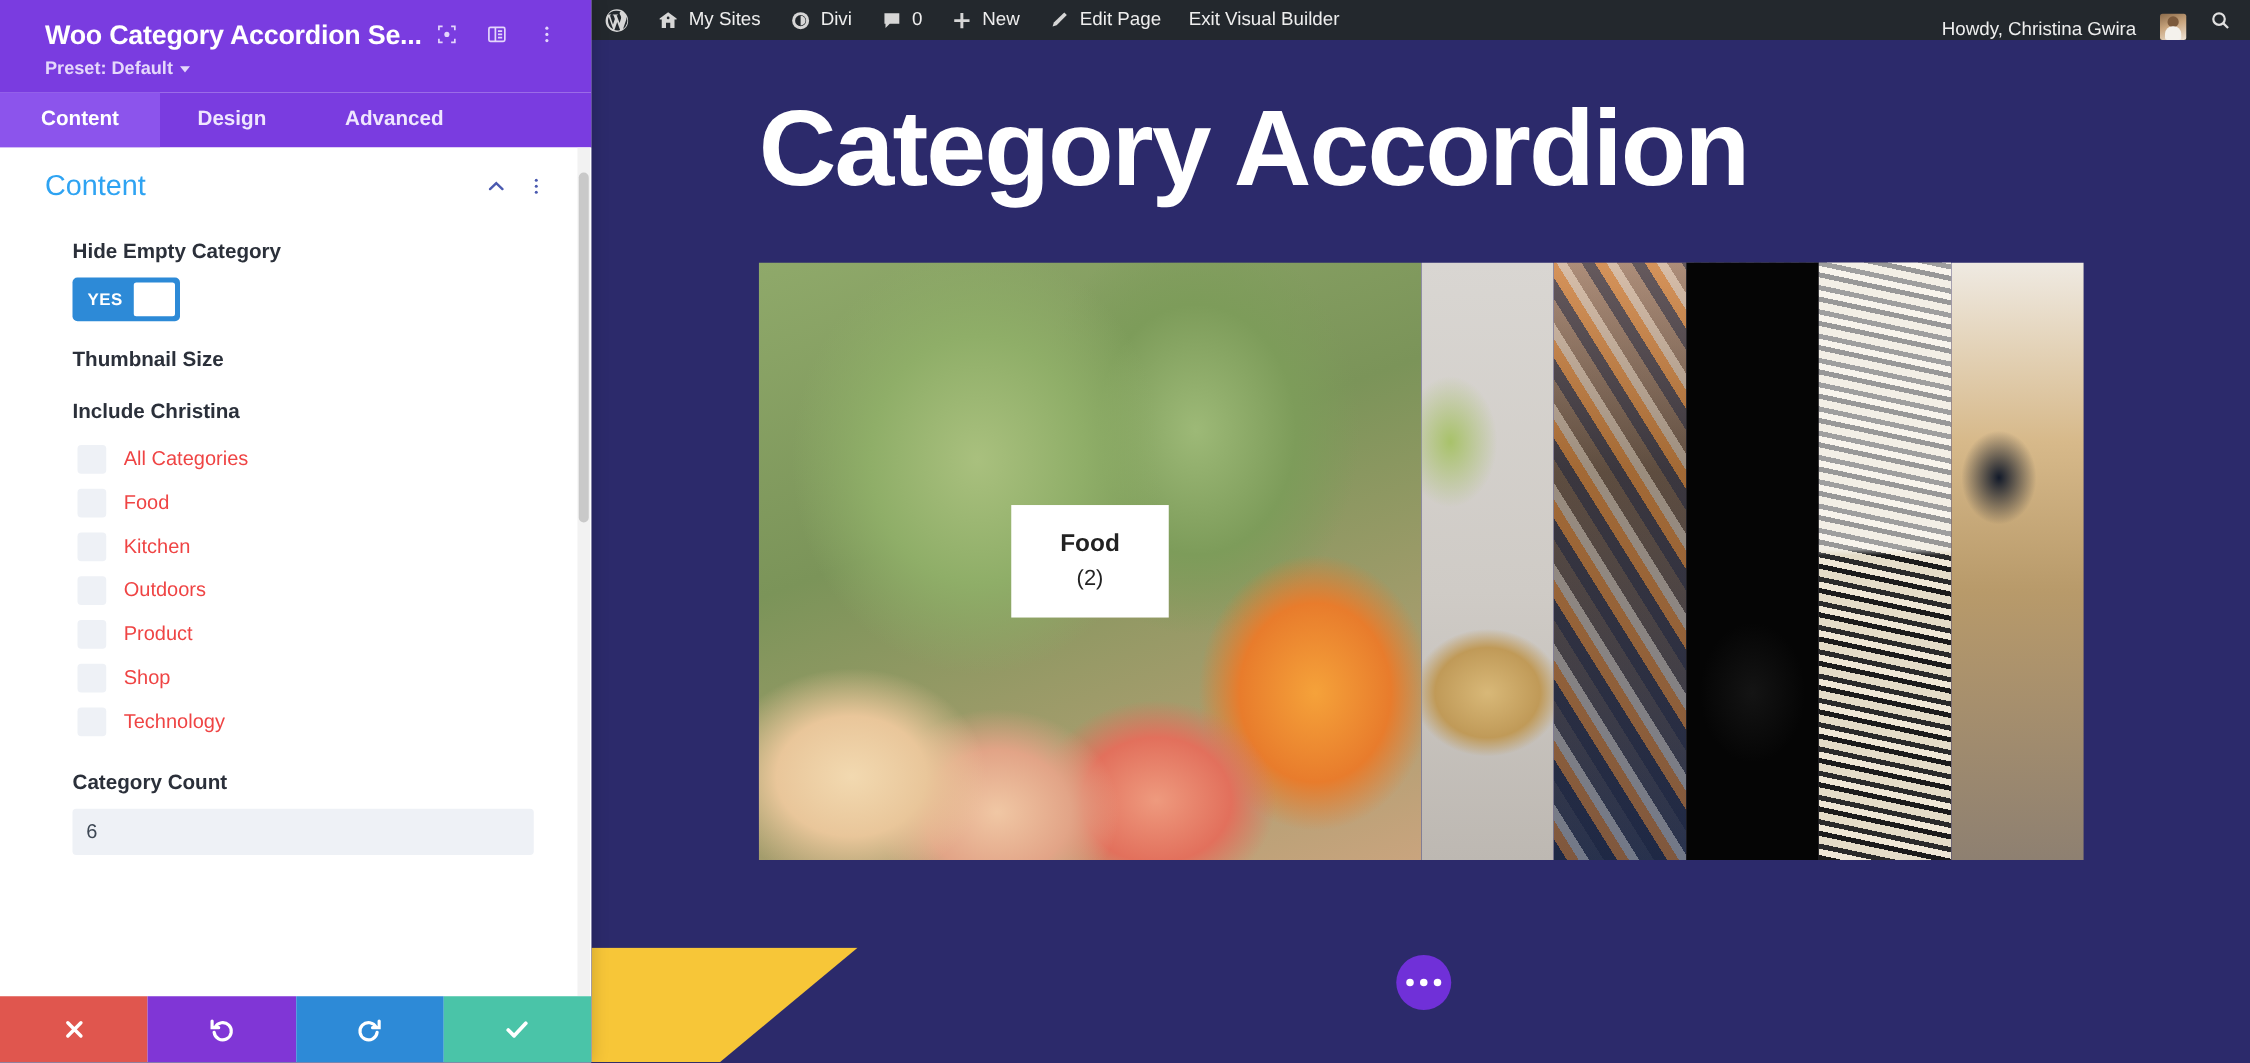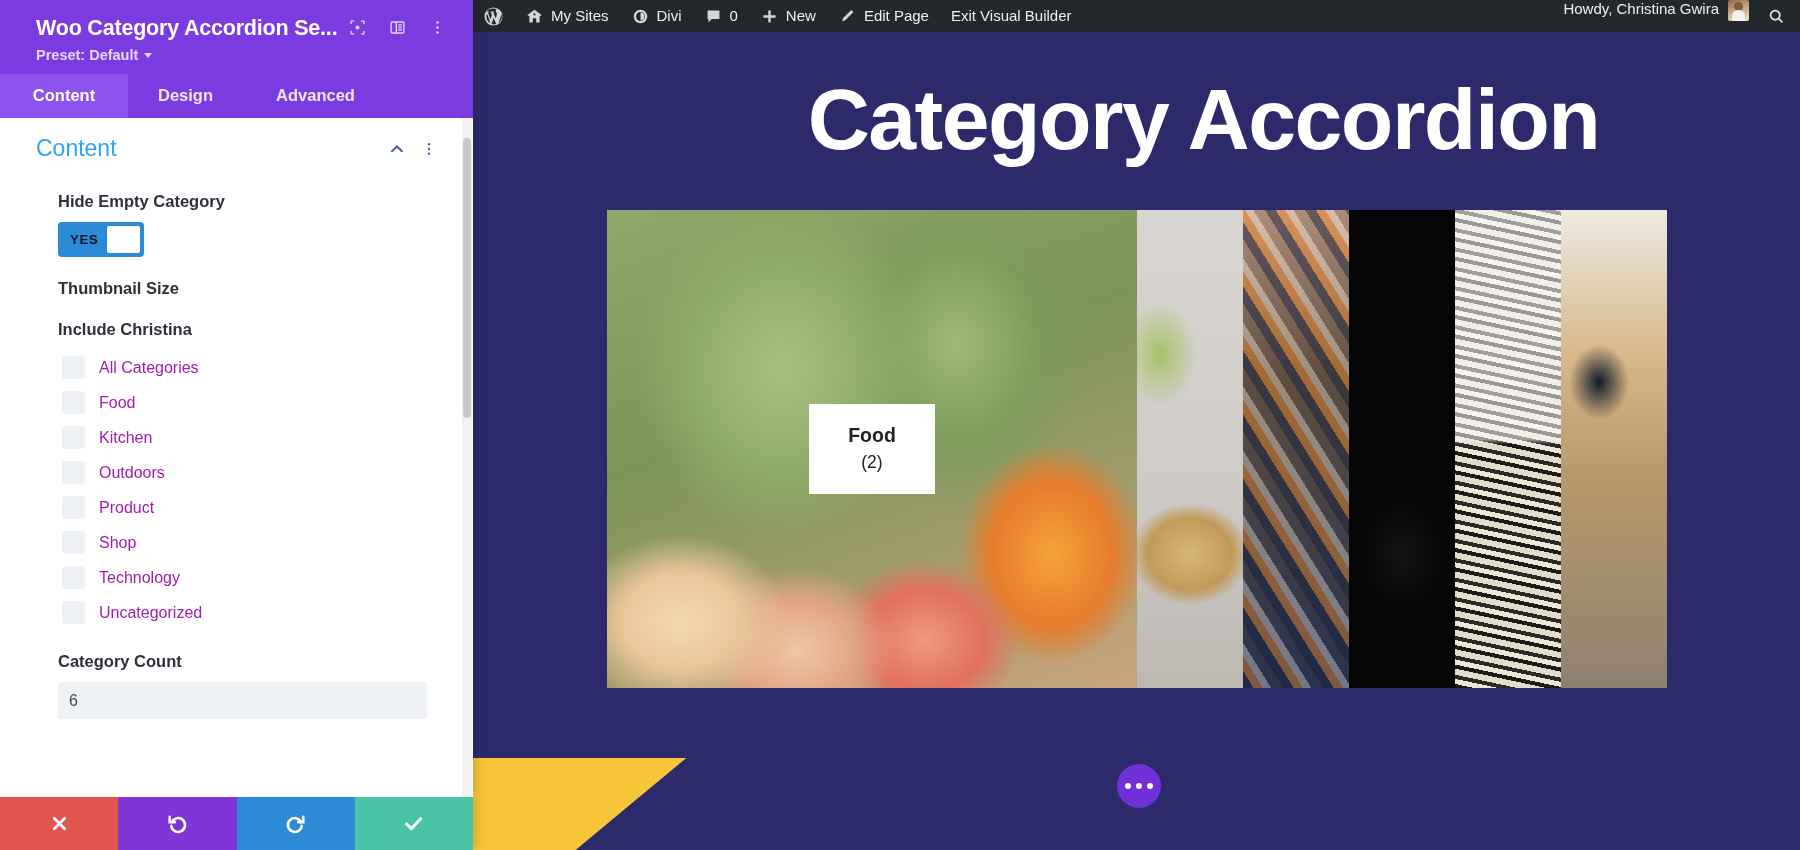--- a/index.html
+++ b/index.html
@@ -20,21 +20,21 @@
   .ab-left { display:flex; align-items:flex-end; height:32px; }
   .ab-item {
     display:flex; align-items:center; gap:7px; height:32px;
     padding:0 11px; color:#eeeeee; white-space:nowrap;
     font-size:15px; line-height:32px; cursor:default;
   }
   .ab-icon { display:inline-flex; align-items:center; justify-content:center;
              width:19px; height:19px; color:#d6d6d6; }
   .ab-icon svg { display:block; }
   .ab-right { margin-left:auto; display:flex; align-items:center; height:32px; }
-  .ab-howdy { display:flex; align-items:flex-start; gap:9px; padding:0 10px; height:32px; font-size:15px; }
+  .ab-howdy { display:flex; align-items:flex-end; gap:19px; padding:0 10px; height:32px; font-size:15px; }
   .ab-avatar {
     width:21px; height:21px; border-radius:2px; overflow:hidden;
     background:linear-gradient(160deg,#8a6a4a 0%,#c9a57e 45%,#efe4d6 100%);
     position:relative; flex:none;
   }
   .ab-avatar::after {
     content:""; position:absolute; left:4px; top:10px; width:13px; height:11px;
     border-radius:6px 6px 2px 2px; background:#f4f1ec;
   }
   .ab-avatar::before {
@@ -87,41 +87,41 @@
   .sec-ico { width:32px; height:26px; display:flex; align-items:center; justify-content:center; color:#4b5ab0; }
 
   .field { padding:0 36px; margin-top:22px;margin-left:22px; }
   .field-label { color:#2b303a; font-size:16.5px; font-weight:700; margin-bottom:11px; }
 
   
   .toggle {
     width:86px; height:35px; border-radius:4px; background:#2d8ad7;
     display:flex; align-items:center; padding:3px; cursor:pointer;
   }
-  .toggle .tlabel { color:#0f172a; font-size:13.5px; font-weight:700; letter-spacing:.4px; padding:0 8px 0 9px; }
+  .toggle .tlabel { color:#ffffff; font-size:13.5px; font-weight:700; letter-spacing:.4px; padding:0 8px 0 9px; }
   .toggle .knob { flex:1 1 auto; height:29px; background:#fff; border-radius:3px; border:1px solid #2d8ad7; }
 
   
   .select {
     position:relative; height:37px; background:#eef1f6; border-radius:3px;
     display:flex; align-items:center; padding:0 28px 0 11px;
     color:#4c5866; font-size:16px; cursor:pointer;
   }
   .select .sel-arrows {
     position:absolute; right:11px; top:50%; transform:translateY(-50%);
     display:flex; flex-direction:column; gap:2px; color:#3a4250;
   }
   .tri-up { width:0;height:0;border-left:5px solid transparent;border-right:5px solid transparent;border-bottom:6px solid #3a4250; }
   .tri-dn { width:0;height:0;border-left:5px solid transparent;border-right:5px solid transparent;border-top:6px solid #3a4250; }
 
   
   .cb-list { margin-top:4px; }
   .cb-row { display:flex; align-items:center; gap:14px; padding:6px 0 6px 4px; cursor:pointer; }
   .cb-box { width:23px; height:23px; border-radius:3px; background:#eef1f6; flex:none; }
-  .cb-label { color:#a21caf; font-size:16px; }
+  .cb-label { color:#ef4444; font-size:16px; }
 
   
   .tinput {
     height:37px; background:#eef1f6; border-radius:3px; display:flex; align-items:center;
     padding:0 11px; color:#3d4754; font-size:16px;
   }
 
   
   .sp-scrollbar {
     position:absolute; right:1px; top:0; bottom:53px; width:10px; background:#f2f2f2;
@@ -134,21 +134,21 @@
   .act svg { display:block; }
   .act-discard { background:#e0564e; }
   .act-undo    { background:#8036d6; }
   .act-redo    { background:#2d8ad7; }
   .act-save    { background:#4ac4a8; }
 
   
   .canvas { position:absolute; left:473px; top:32px; width:1327px; height:818px; background:#2c2a6b; overflow:hidden; }
   .page-title {
     color:#ffffff; font-size:86px; font-weight:700; letter-spacing:-1.5px;
-    padding:42px 0 0 134px; line-height:1.05;text-align:center;
+    padding:42px 0 0 134px; line-height:1.05;
   }
 
   .accordion-wrap { margin:46px 0 0 134px; width:1060px; height:478px; display:flex; }
   .acc-panel { position:relative; overflow:hidden; flex:none; }
   .acc-panel.open { width:530px; }
   .acc-panel.closed { width:106px; }
 
   .acc-img { position:absolute; inset:0; background-size:cover; background-position:center; }
   .acc-label {
     position:absolute; left:50%; top:50%; transform:translate(-50%,-50%);
@@ -433,24 +433,20 @@
               <span class="cb-label">Product</span>
             </div>
             <div class="cb-row">
               <span class="cb-box"></span>
               <span class="cb-label">Shop</span>
             </div>
             <div class="cb-row">
               <span class="cb-box"></span>
               <span class="cb-label">Technology</span>
             </div>
-            <div class="cb-row">
-              <span class="cb-box"></span>
-              <span class="cb-label">Uncategorized</span>
-            </div>
           </div>
         </div>
 
         <div class="field">
           <div class="field-label">Category Count</div>
           <div class="tinput">6</div>
         </div>
 
         <div style="height:40px"></div>
       </div>

